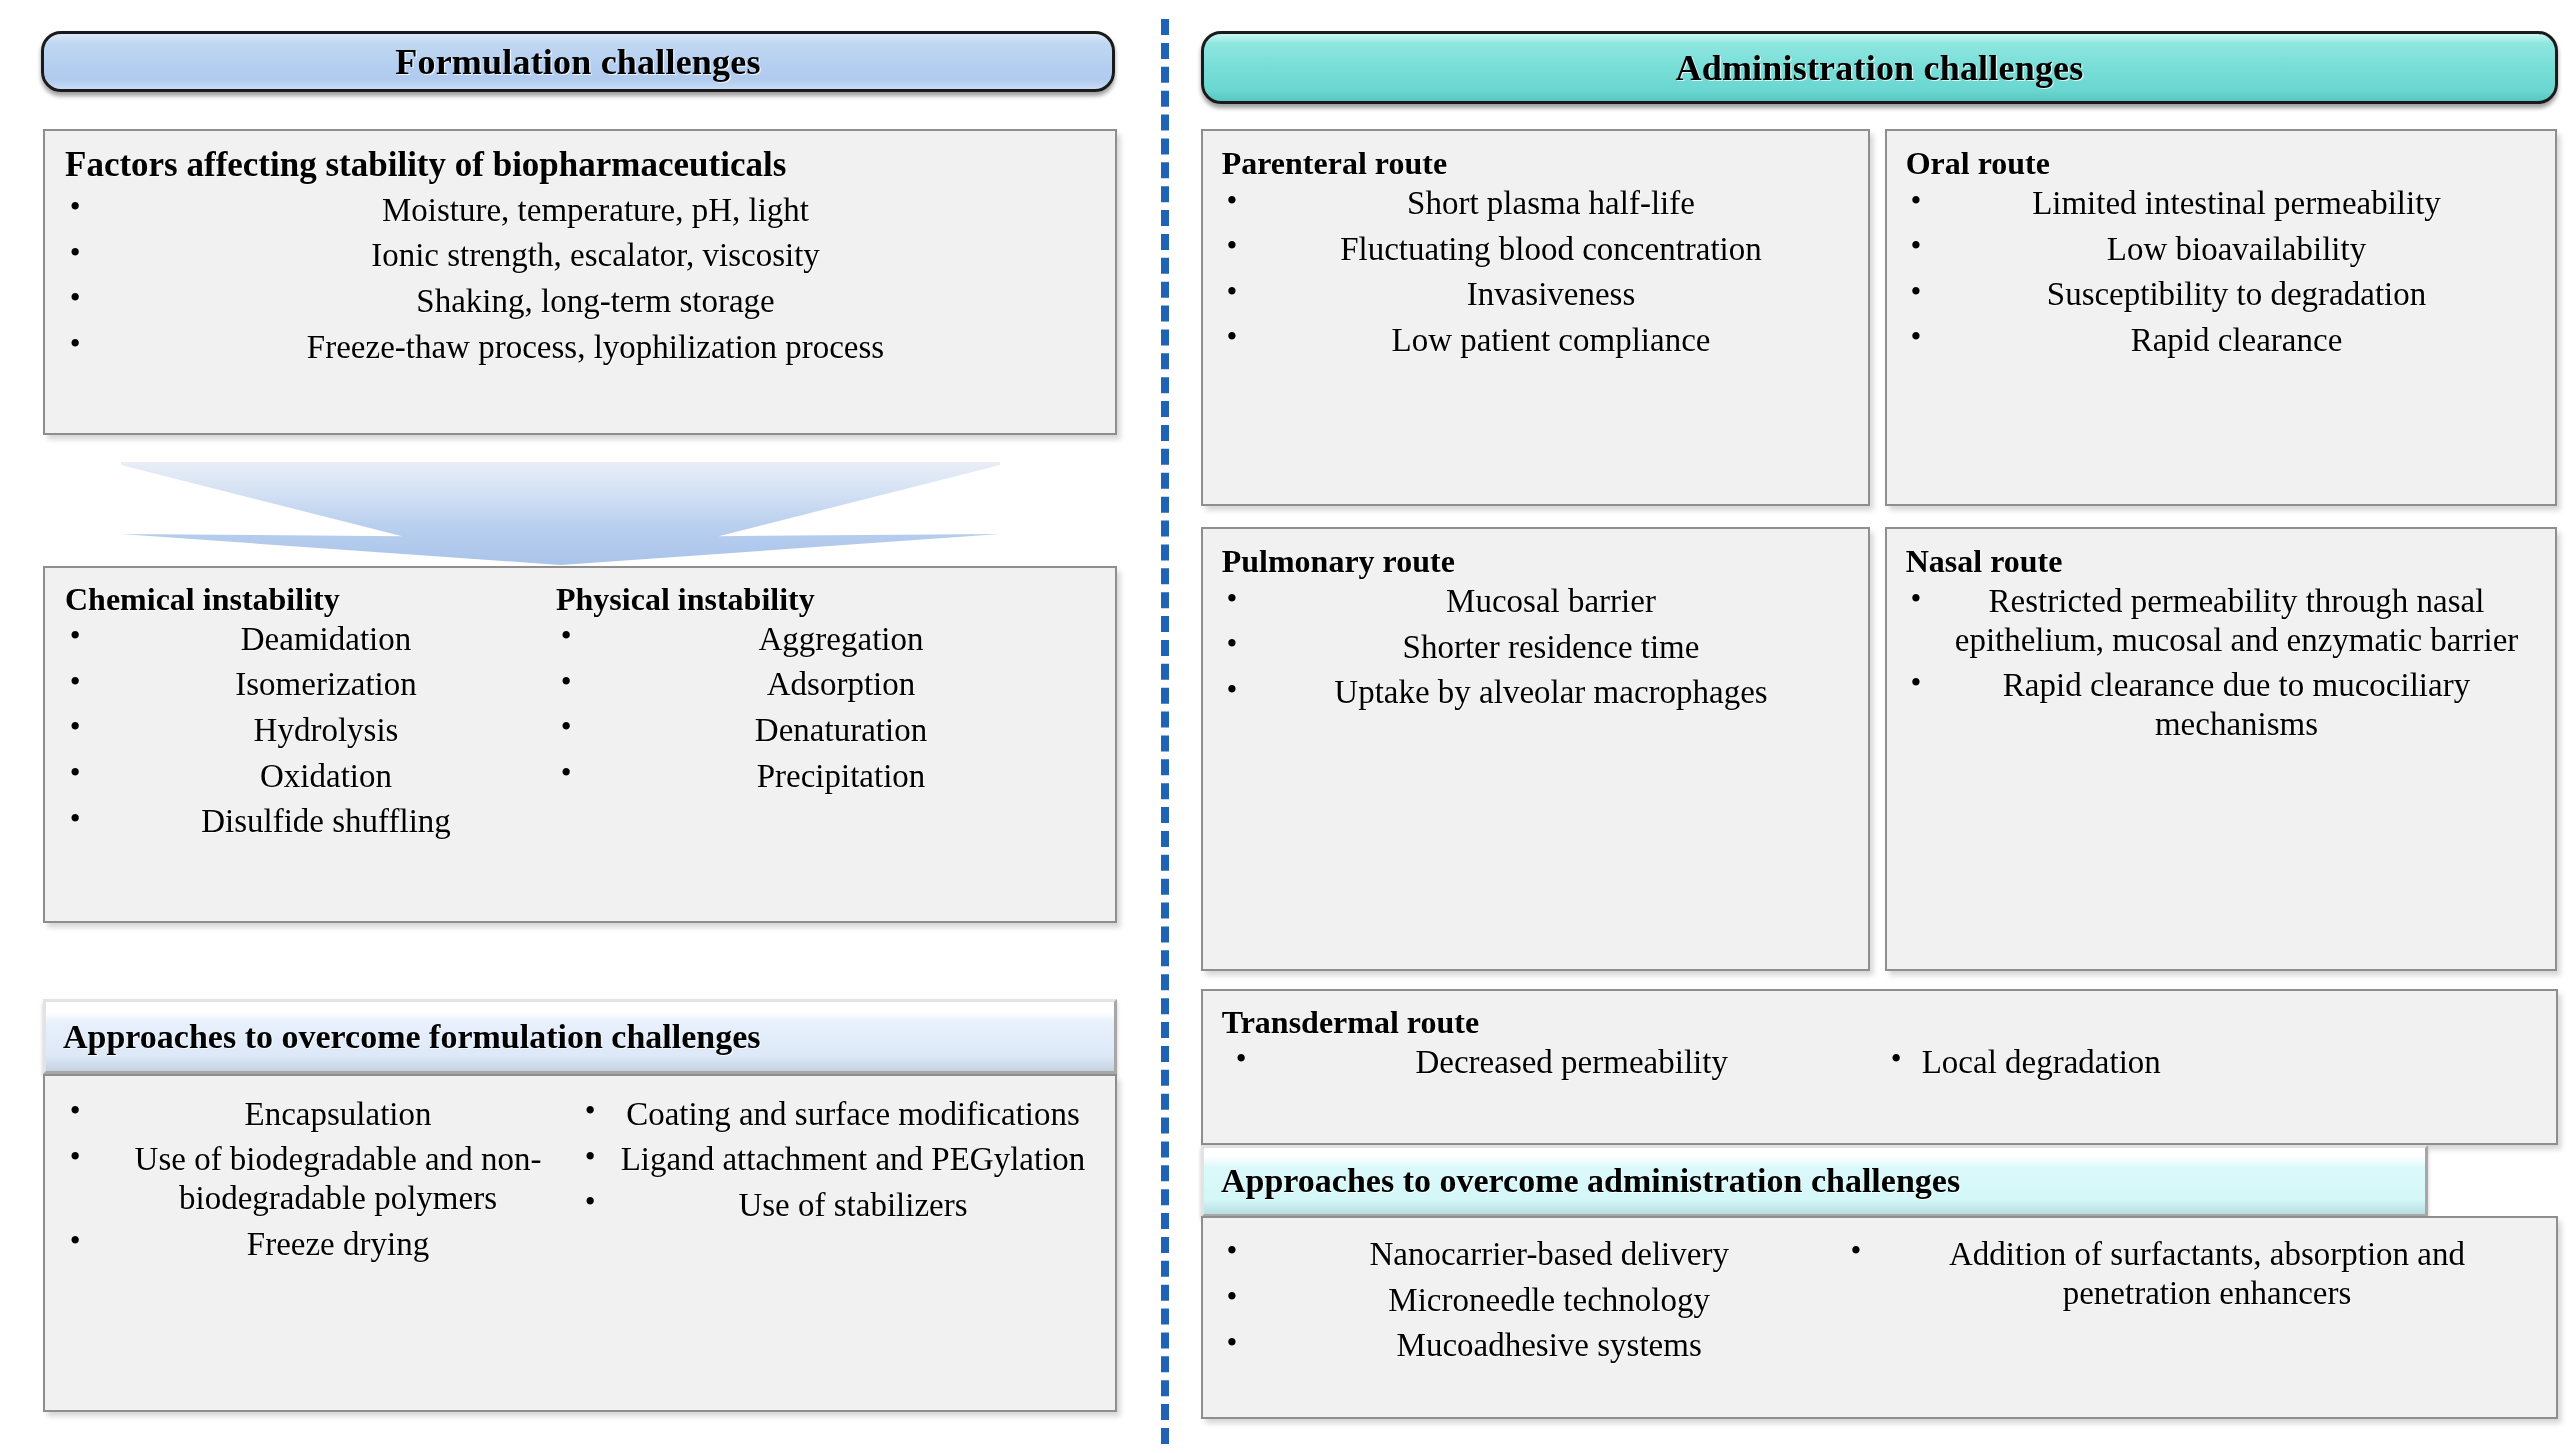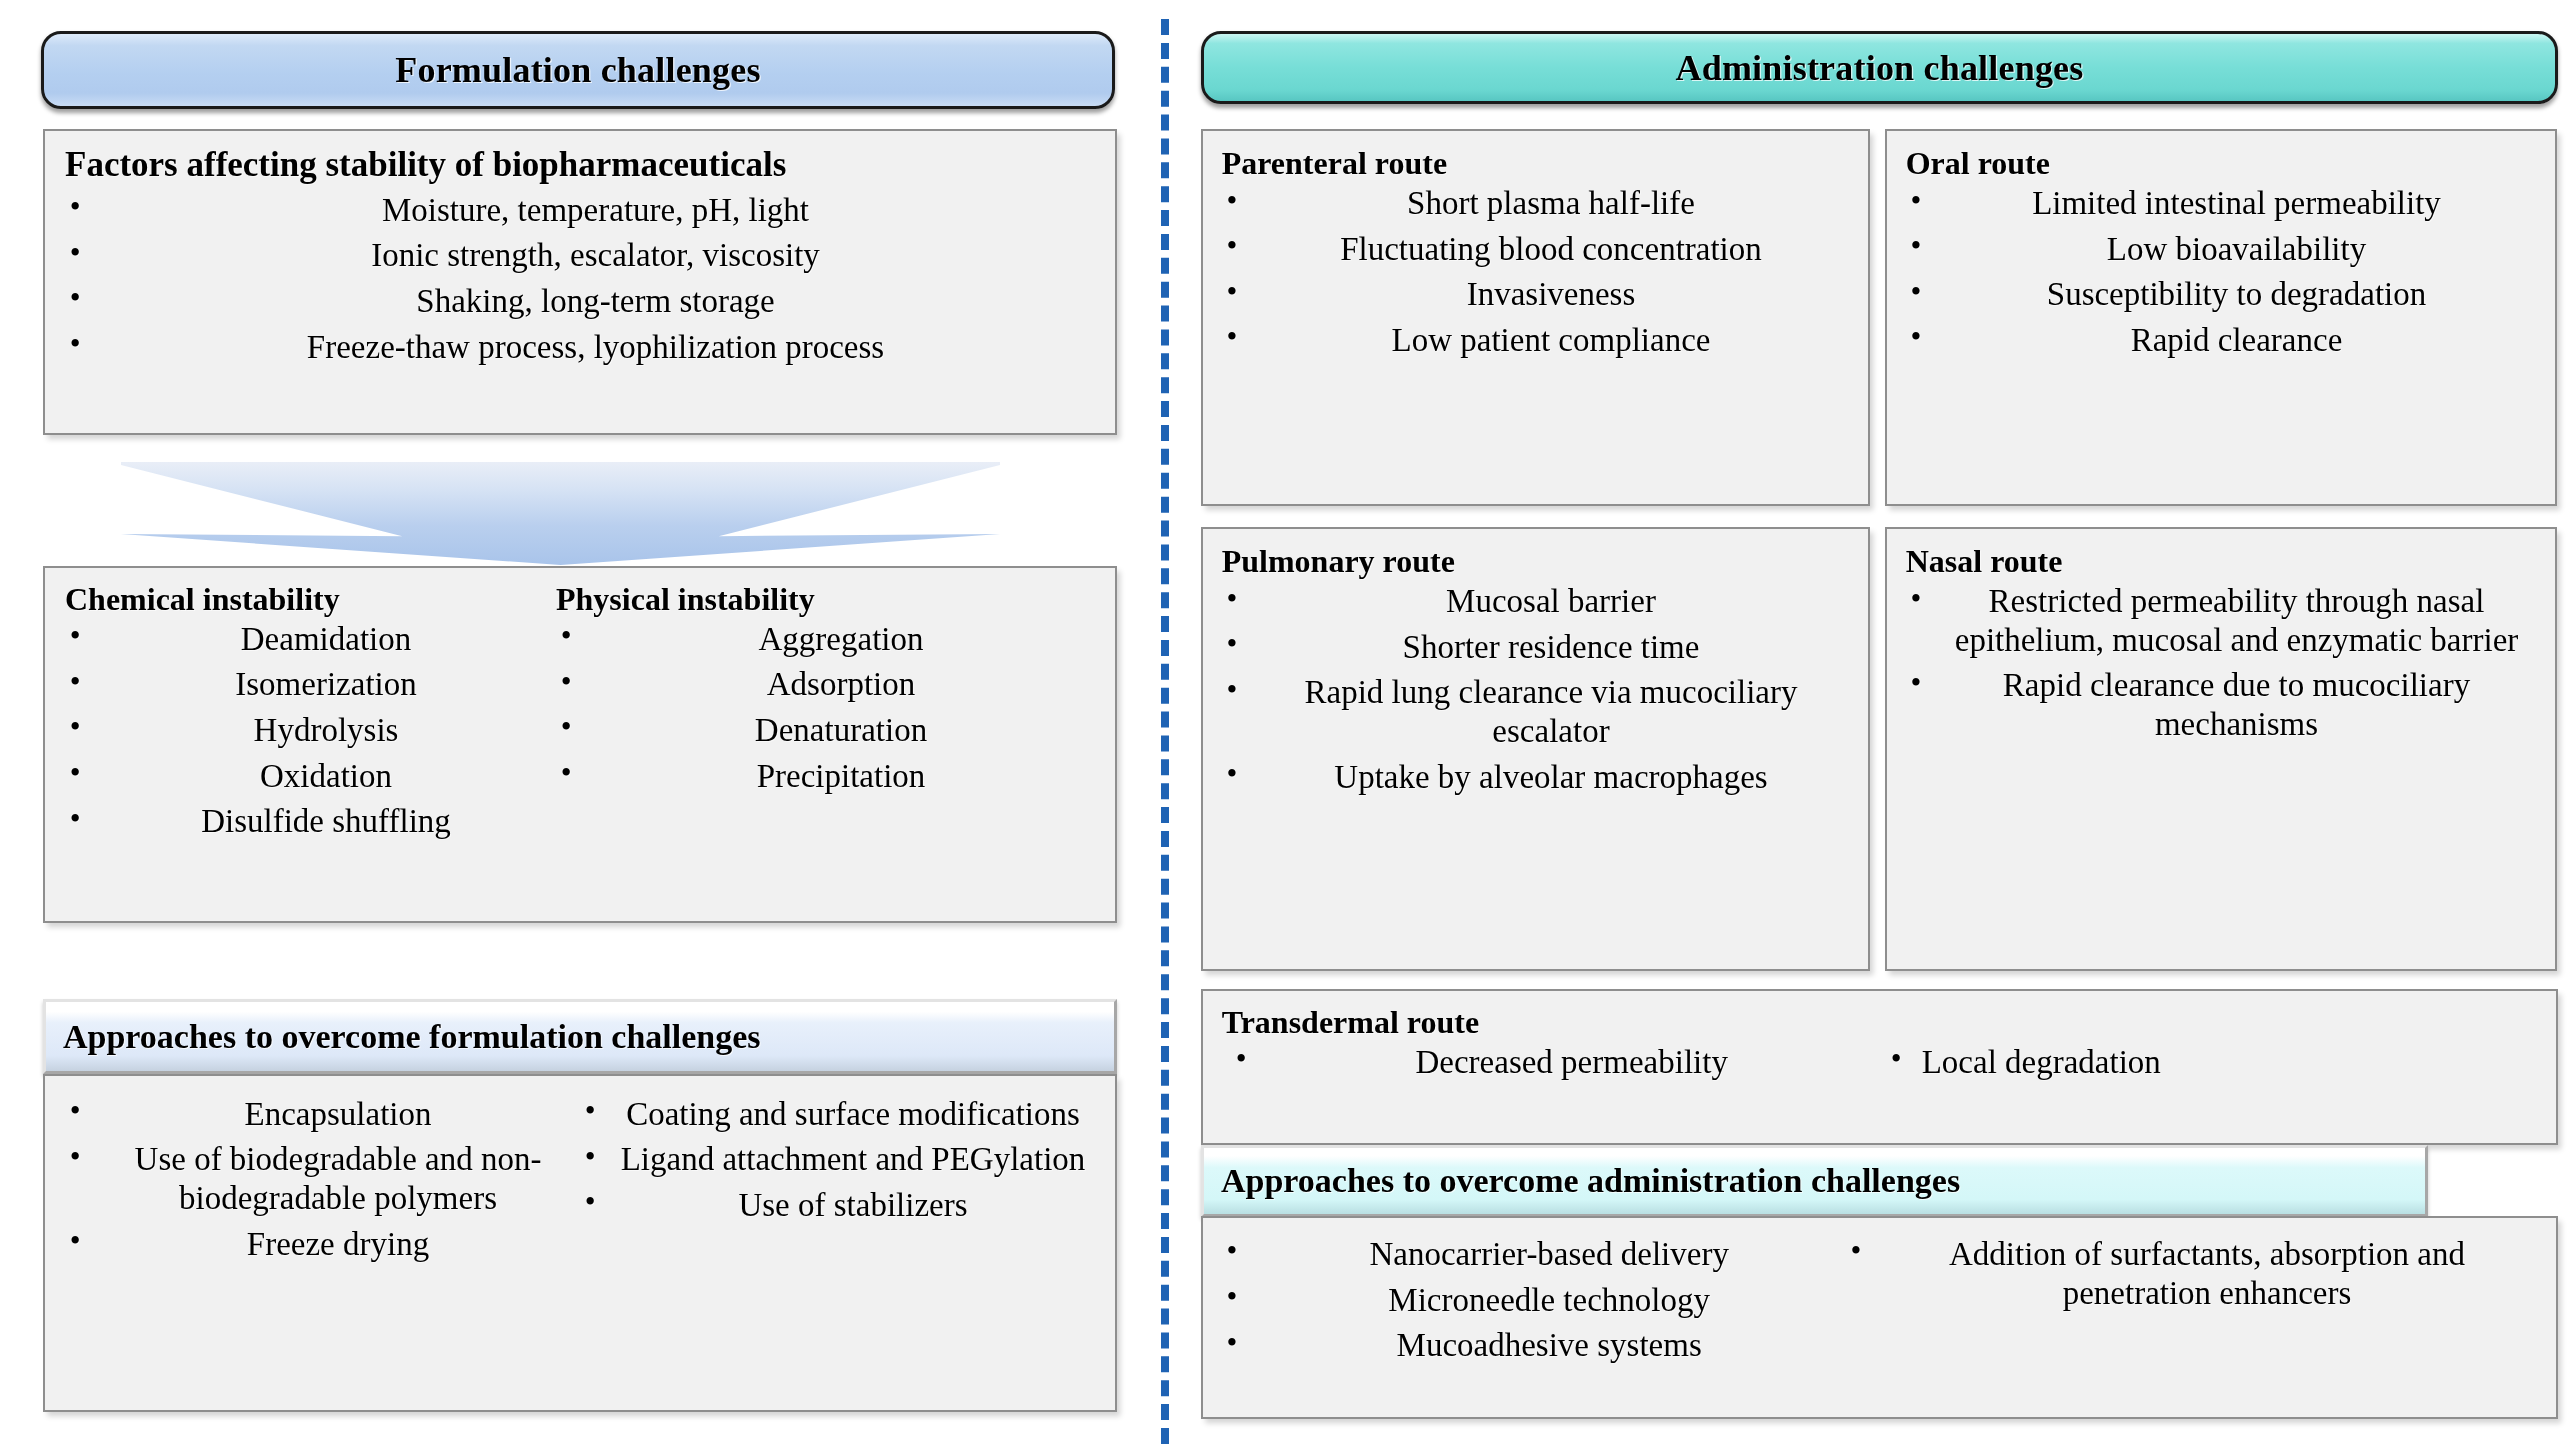--- a/index.html
+++ b/index.html
@@ -32,21 +32,21 @@
     overflow:hidden;
   }
   .banner .bantxt{
     font-weight:bold;
     font-size:36px;
     letter-spacing:0.2px;
     text-shadow:1.2px 1.2px 0 rgba(255,255,255,.75);
     white-space:nowrap;
   }
   #banner-formulation{
-    left:41px;top:31px;width:1074px;height:78px;
+    left:41px;top:31px;width:1074px;height:61px;
     background:linear-gradient(to bottom,#ddeafa 0%,#c2d8f2 16%,#b4cff0 55%,#b0cbee 82%,#c9dcf5 100%);
   }
   #banner-administration{
     left:1201px;top:31px;width:1357px;height:73px;
     background:linear-gradient(to bottom,#caf6f2 0%,#8fe6e0 14%,#77ded7 50%,#6ad7d0 84%,#58c7c2 100%);
   }
 
   
   .box{
     position:absolute;
@@ -234,21 +234,20 @@
         <li>Susceptibility to degradation</li>
         <li>Rapid clearance</li>
       </ul>
     </div>
 
     <div class="box" id="box-pulmonary">
       <div class="box-title">Pulmonary route</div>
       <ul class="blist">
         <li>Mucosal barrier</li>
         <li>Shorter residence time</li>
-        <li>Rapid lung clearance via mucociliary escalator</li>
         <li>Uptake by alveolar macrophages</li>
       </ul>
     </div>
 
     <div class="box" id="box-nasal" style="left:1885px;">
       <div class="box-title">Nasal route</div>
       <ul class="blist">
         <li>Restricted permeability through nasal epithelium, mucosal and enzymatic barrier</li>
         <li>Rapid clearance due to mucociliary mechanisms</li>
       </ul>

